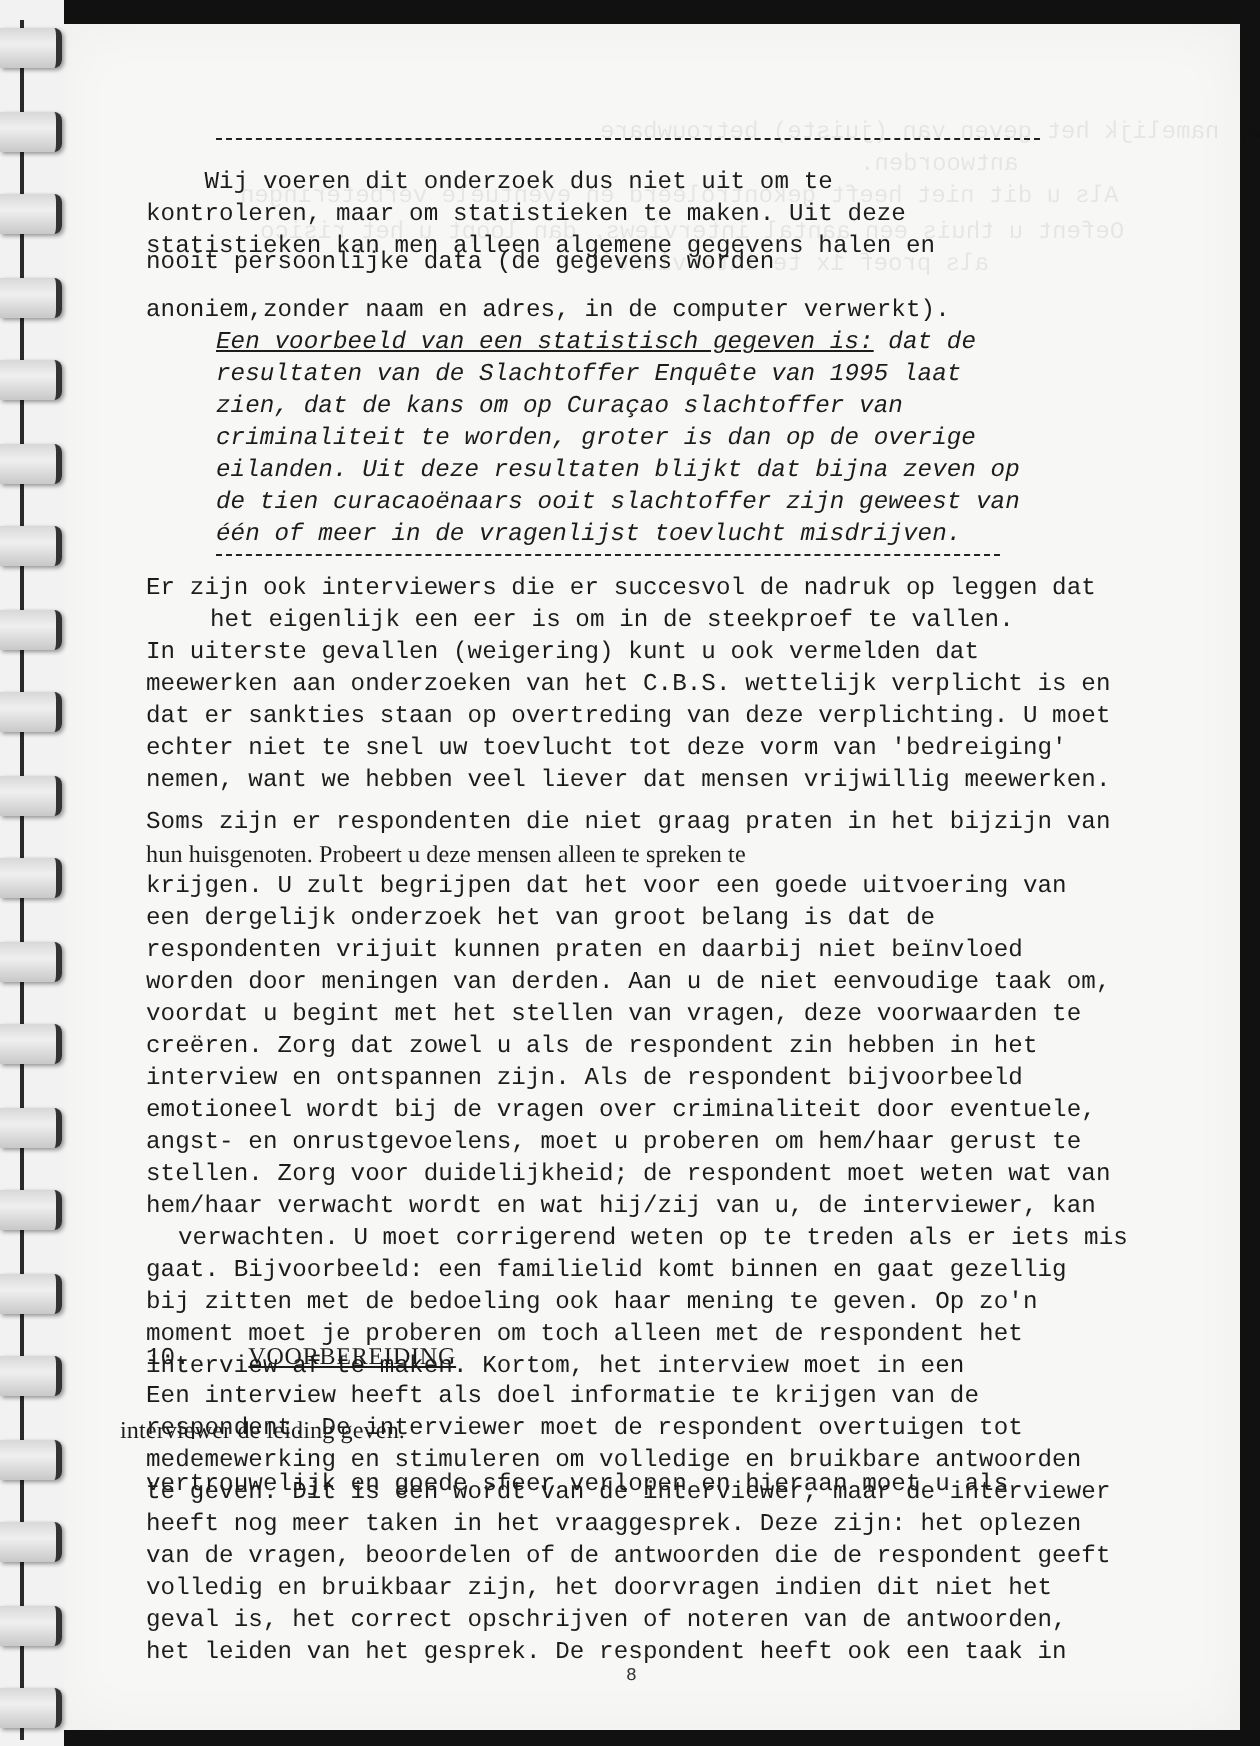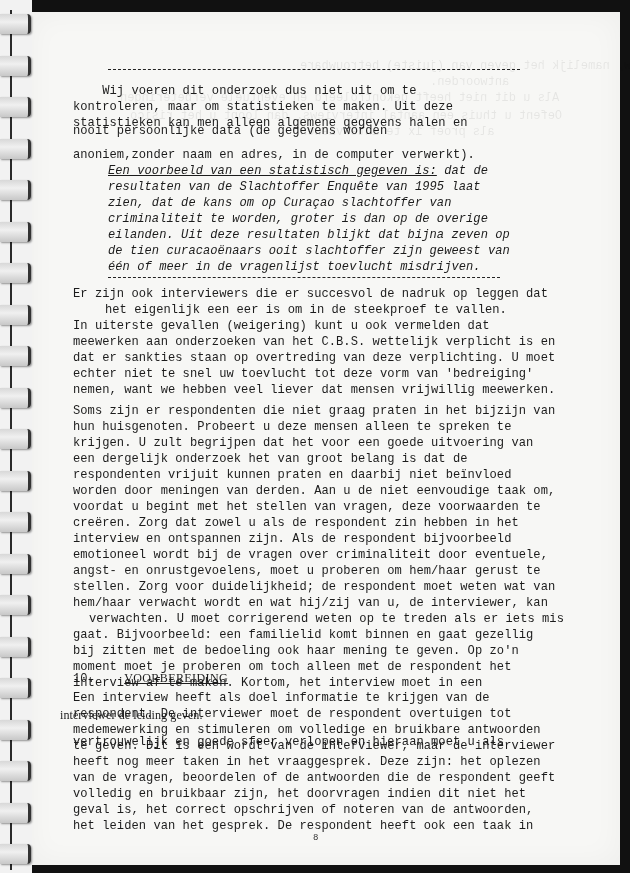--- a/index.html
+++ b/index.html
@@ -106,21 +106,21 @@
 <div class="ln" style="left:73px; top:302px;margin-left:32px;">het eigenlijk een eer is om in de steekproef te vallen.</div>
 
 <div class="ln" style="left:73px; top:318px;">In uiterste gevallen (weigering) kunt u ook vermelden dat</div>
 <div class="ln" style="left:73px; top:334px;">meewerken aan onderzoeken van het C.B.S. wettelijk verplicht is en</div>
 <div class="ln" style="left:73px; top:350px;">dat er sankties staan op overtreding van deze verplichting. U moet</div>
 <div class="ln" style="left:73px; top:366px;">echter niet te snel uw toevlucht tot deze vorm van 'bedreiging'</div>
 <div class="ln" style="left:73px; top:382px;">nemen, want we hebben veel liever dat mensen vrijwillig meewerken.</div>
 
 <div id="huis">
     <div class="ln" style="left: 73px; top: 403px;">Soms zijn er respondenten die niet graag praten in het bijzijn van</div>
-    <div class="ln" style="left: 73px; top: 419px;">hun huisgenoten. Probeert u deze mensen alleen te spreken te</div>
+    <div class="ln" style="left: 73px; top: 419px; font-family: Liberation Serif, serif;">hun huisgenoten. Probeert u deze mensen alleen te spreken te</div>
     <div class="ln" style="left: 73px; top: 435px;">krijgen. U zult begrijpen dat het voor een goede uitvoering van</div>
     <div class="ln" style="left: 73px; top: 451px;">een dergelijk onderzoek het van groot belang is dat de</div>
     <div class="ln" style="left: 73px; top: 467px;">respondenten vrijuit kunnen praten en daarbij niet beïnvloed</div>
     <div class="ln" style="left: 73px; top: 483px;">worden door meningen van derden. Aan u de niet eenvoudige taak om,</div>
     <div class="ln" style="left: 73px; top: 499px;">voordat u begint met het stellen van vragen, deze voorwaarden te</div>
     <div class="ln" style="left: 73px; top: 515px;">creëren. Zorg dat zowel u als de respondent zin hebben in het</div>
     <div class="ln" style="left: 73px; top: 531px;">interview en ontspannen zijn. Als de respondent bijvoorbeeld</div>
     <div class="ln" style="left: 73px; top: 547px;">emotioneel wordt bij de vragen over criminaliteit door eventuele,</div>
     <div class="ln" style="left: 73px; top: 563px;">angst- en onrustgevoelens, moet u proberen om hem/haar gerust te</div>
     <div class="ln" style="left: 73px; top: 579px;">stellen. Zorg voor duidelijkheid; de respondent moet weten wat van</div>

